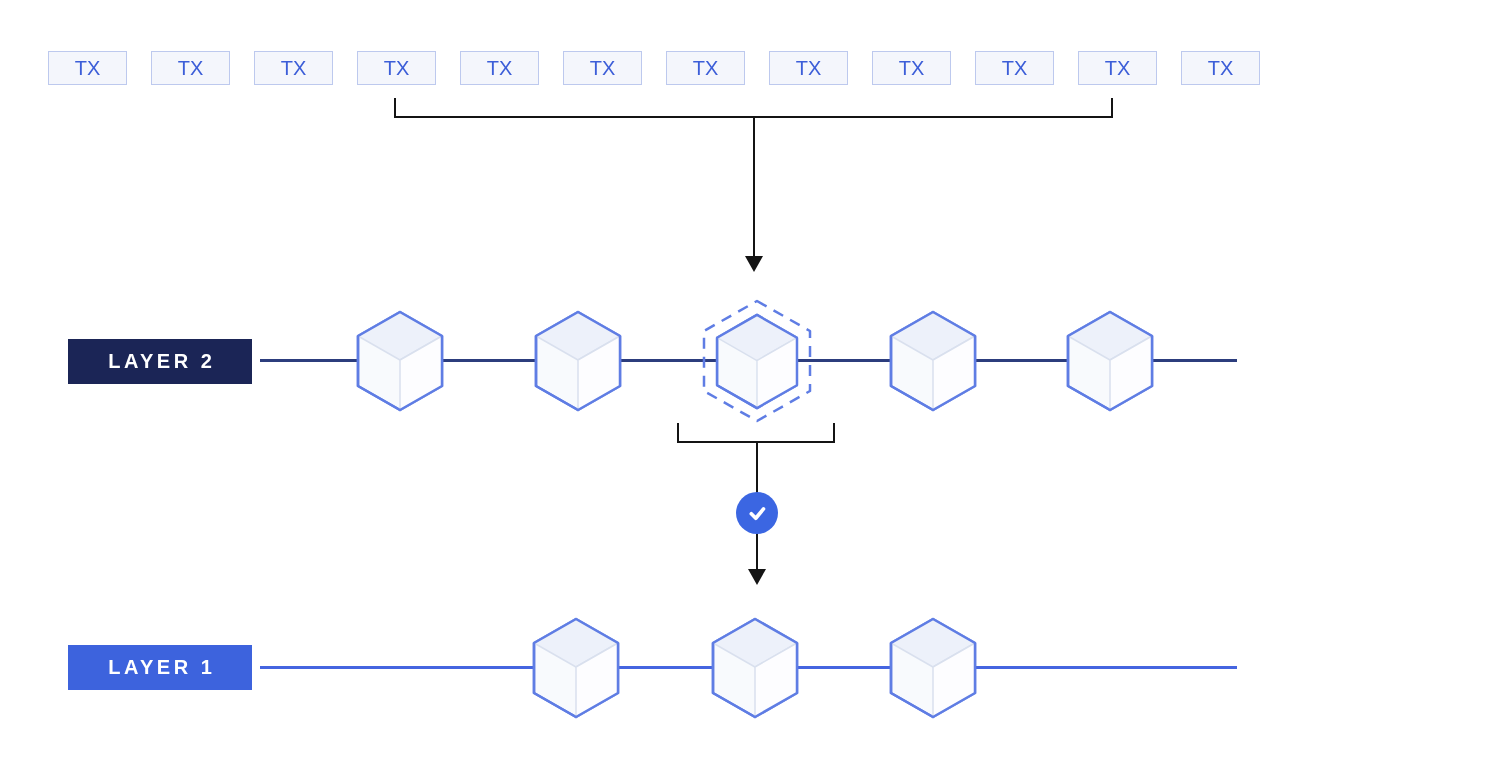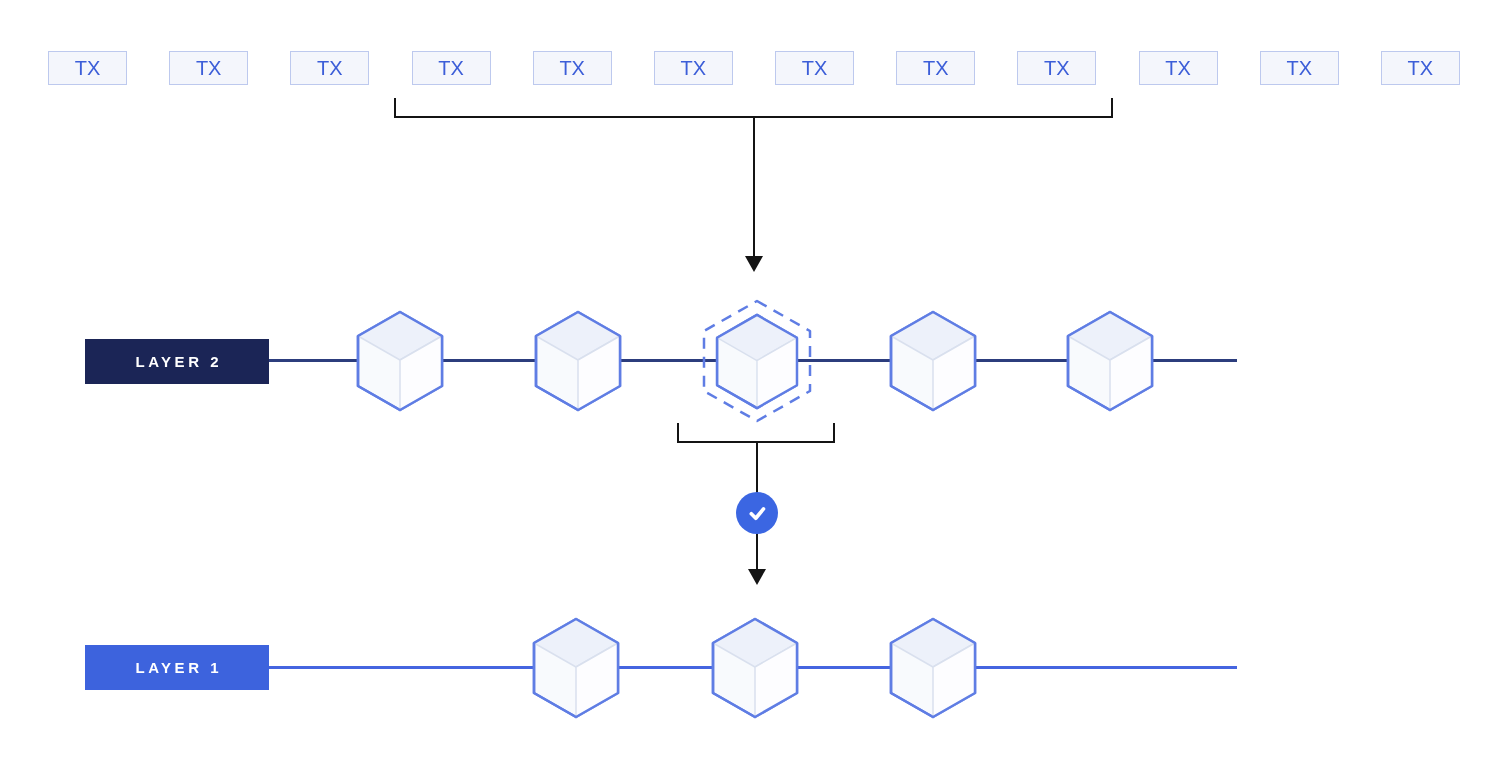--- a/index.html
+++ b/index.html
@@ -11,21 +11,21 @@
     --cube-inner-edge:#d9e0ee; --check-bg:#3b66e2; --check-mark:#ffffff; --label-text:#ffffff;
   }
   html,body{margin:0;padding:0;background:#fff;}
   #canvas{
     position:relative; width:1504px; height:765px; overflow:hidden;
     background:var(--background);
     font-family:"Liberation Sans", sans-serif;
   }
   
   .tx-row{
-    position:absolute; left:48px; top:51px; width:1412px;
+    position:absolute; left:48px; top:51px; width:1212px;
     display:flex; justify-content:space-between;
   }
   .tx-box{
     width:79px; height:34px; box-sizing:border-box;
     border:1.5px solid var(--tx-border); background:var(--tx-fill);
     display:flex; align-items:center; justify-content:center;
     color:var(--tx-text); font-size:20px; line-height:1;
   }
   
   .bracket{
@@ -42,23 +42,23 @@
   .vline.mid{ left:756px; top:443px; height:126px; }
   .arrowhead{
     position:absolute; width:0; height:0;
     border-left:9px solid transparent; border-right:9px solid transparent;
     border-top:16px solid var(--ink);
   }
   .arrowhead.top{ left:745px; top:256px; }
   .arrowhead.mid{ left:748px; top:569px; }
   
   .layer-label{
-    position:absolute; left:85px; width:184px; height:45px;
+    position:absolute; left:68px; width:184px; height:45px;
     display:flex; align-items:center; justify-content:center;
-    color:var(--label-text); font-size:15px; font-weight:700;
+    color:var(--label-text); font-size:20px; font-weight:700;
     letter-spacing:3.5px; text-indent:3.5px;
   }
   .layer-label.l2{ top:339px; background:var(--navy); }
   .layer-label.l1{ top:645px; background:var(--royal);justify-content:center; }
   
   .chain-line{ position:absolute; left:260px; width:977px; height:3px; }
   .chain-line.l2{ top:359px; background:var(--navy-line); }
   .chain-line.l1{ top:666px; background:var(--royal-line); }
   
   .cube{ position:absolute; width:88px; height:102px; }

